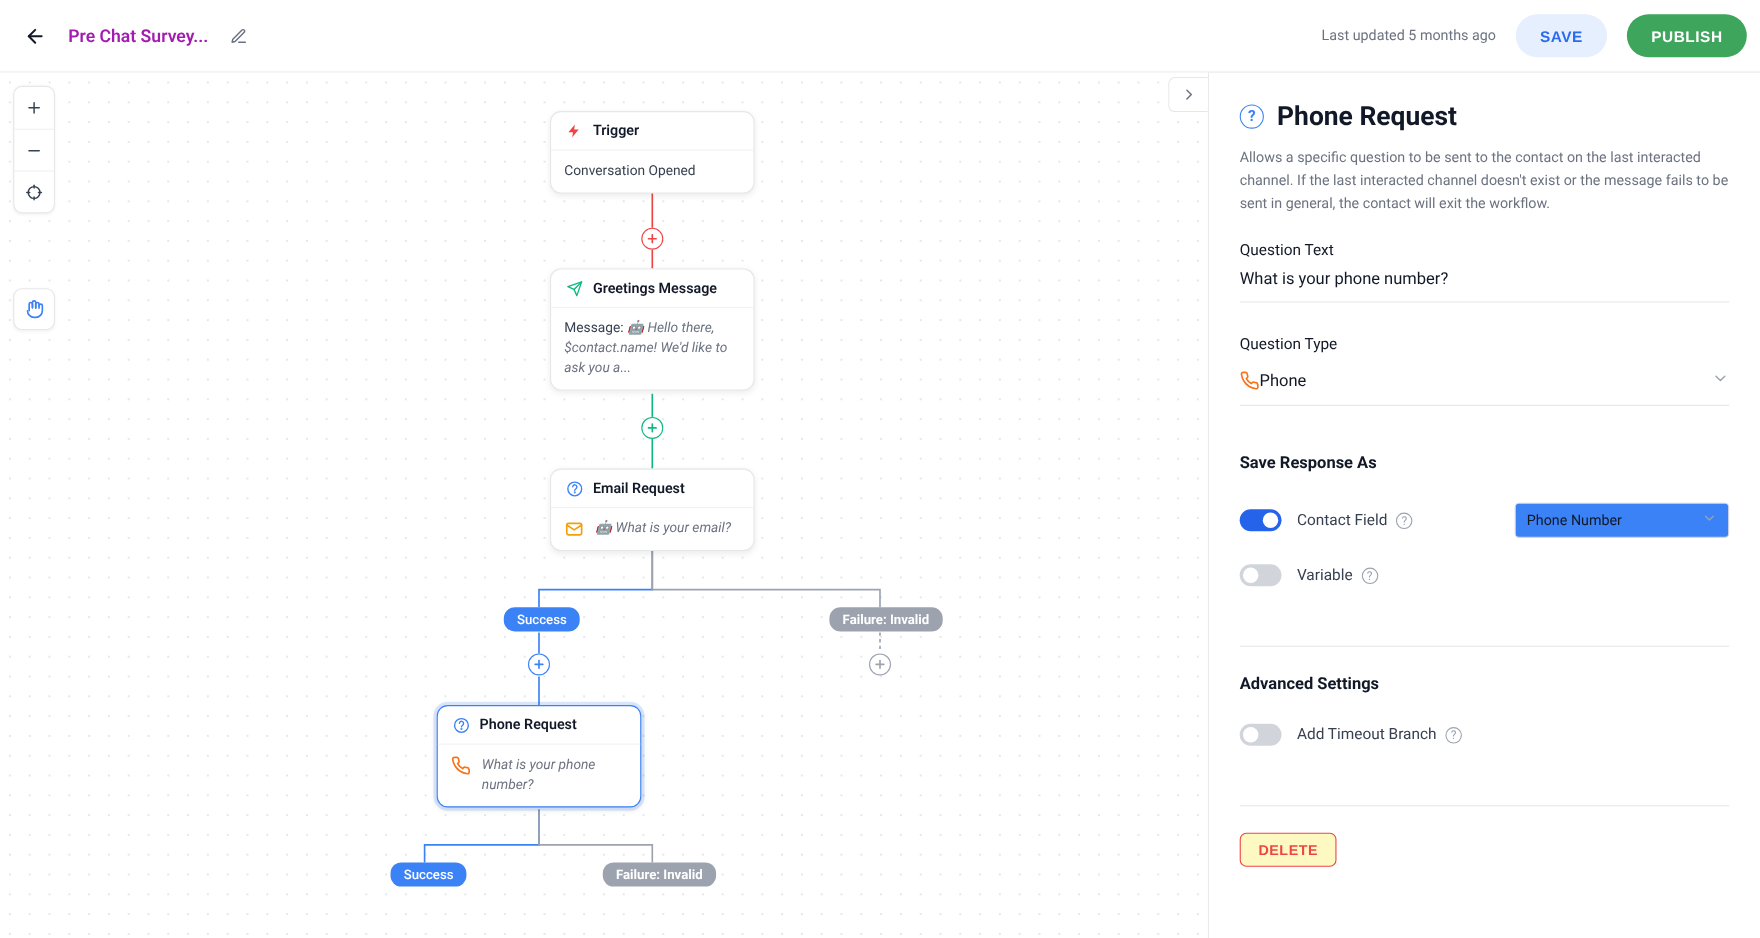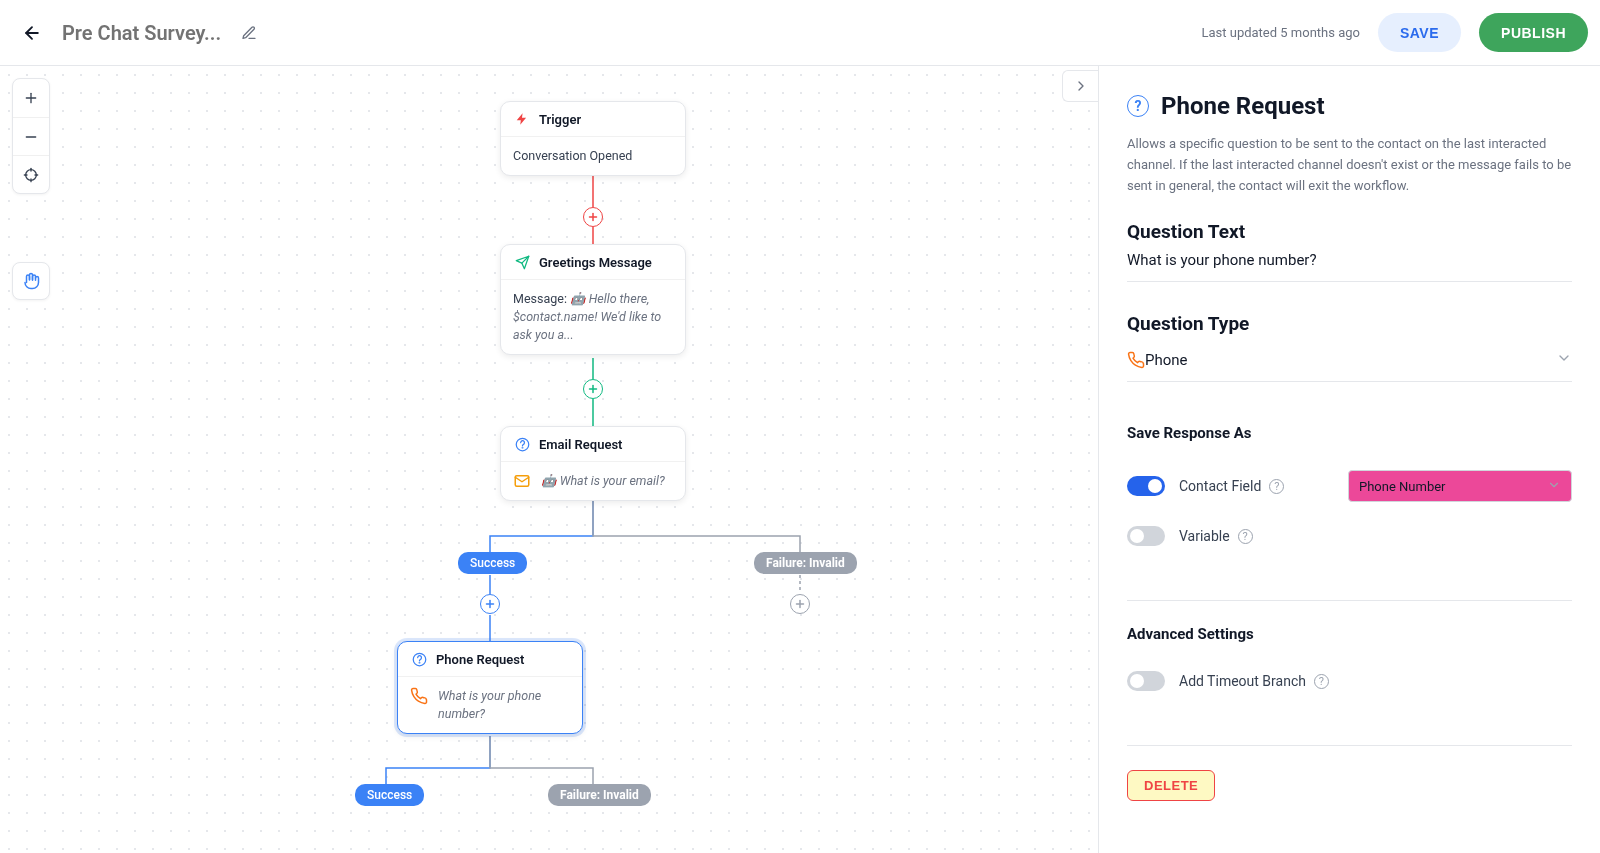--- a/index.html
+++ b/index.html
@@ -15,21 +15,21 @@
   
   .header {
     height: 66px;
     display: flex;
     align-items: center;
     padding: 0 12px 0 20px;
     border-bottom: 1px solid #e5e7eb;
     gap: 18px;
   }
   .back-btn { width: 24px; height: 24px; display:flex; align-items:center; justify-content:center; cursor:pointer; color:#111827; }
-  .title { font-size: 20px; font-weight: 600; color:#737373; }
+  .title { font-size: 16px; font-weight: 600; color:#a21caf; }
   .edit-btn { width:20px; height:20px; color:#6b7280; cursor:pointer; display:flex; align-items:center; justify-content:center; }
   .spacer { flex: 1; }
   .last-updated { font-size: 13px; color: #6b7280; }
   .btn { height: 39px; padding: 0 22px; border-radius: 20px; border:none; font-size:14px; font-weight:600; letter-spacing: .5px; cursor:pointer;text-align:right; }
   .btn-save { background:#e6effe; color:#2b6bed; }
   .btn-publish { background:#3ea55c; color:#fff; }
 
   
   .main { display:flex; height: calc(853px - 66px); }
 
@@ -109,21 +109,21 @@
   }
   .sb-title-row { display:flex; align-items:center; gap:12px; margin-bottom:14px; }
   .sb-icon-circle {
     width:22px; height:22px; border:1.5px solid #3b82f6; border-radius:50%;
     color:#3b82f6; display:flex; align-items:center; justify-content:center;
     font-size:14px; font-weight:700;
   }
   .sb-title { font-size:24px; font-weight:700; }
   .sb-desc { font-size:13px; color:#6b7280; line-height:1.6; margin-bottom:24px; }
 
-  .field-label { font-size:19px; font-weight:700; margin-bottom:8px; }
+  .field-label { font-size:14px; font-weight:400; margin-bottom:8px; }
   .qtext {
     font-size:15px; padding-bottom:12px; border-bottom:1px solid #e5e7eb;
     margin-bottom:30px;
   }
 
   .qtype-row {
     display:flex; align-items:center; gap:0;
     padding:7px 0 12px; border-bottom:1px solid #e5e7eb;
     margin-bottom: 42px;
   }
@@ -148,22 +148,22 @@
   .toggle.on { background:#2563eb; }
   .toggle.on::after { left:21px; }
   .toggle-label { font-size:14px; color:#374151; margin-right:8px; }
   .help {
     width:15px; height:15px; border-radius:50%; border:1px solid #9ca3af;
     color:#9ca3af; font-size:11px; display:inline-flex; align-items:center; justify-content:center;
     cursor:help;
   }
 
   .select {
-    margin-left:auto; width:224px; height:32px; border:1px solid #d1d5db;
-    border-radius:4px; background:#ec4899; display:flex; align-items:center;
+    margin-left:auto; width:195px; height:32px; border:1px solid #d1d5db;
+    border-radius:4px; background:#3b82f6; display:flex; align-items:center;
     padding:0 10px; font-size:13px; cursor:pointer; gap:6px;
   }
   .select .chev { margin-left:auto; }
 
   .divider { border-top:1px solid #e5e7eb; margin: 30px 0 24px; }
 
   .delete-btn {
     align-self:flex-start;
     border:1px solid #ef4444; color:#ef4444; background:#fef9c3;
     padding: 7px 16px; font-size:13px; font-weight:600; letter-spacing:.5px;

